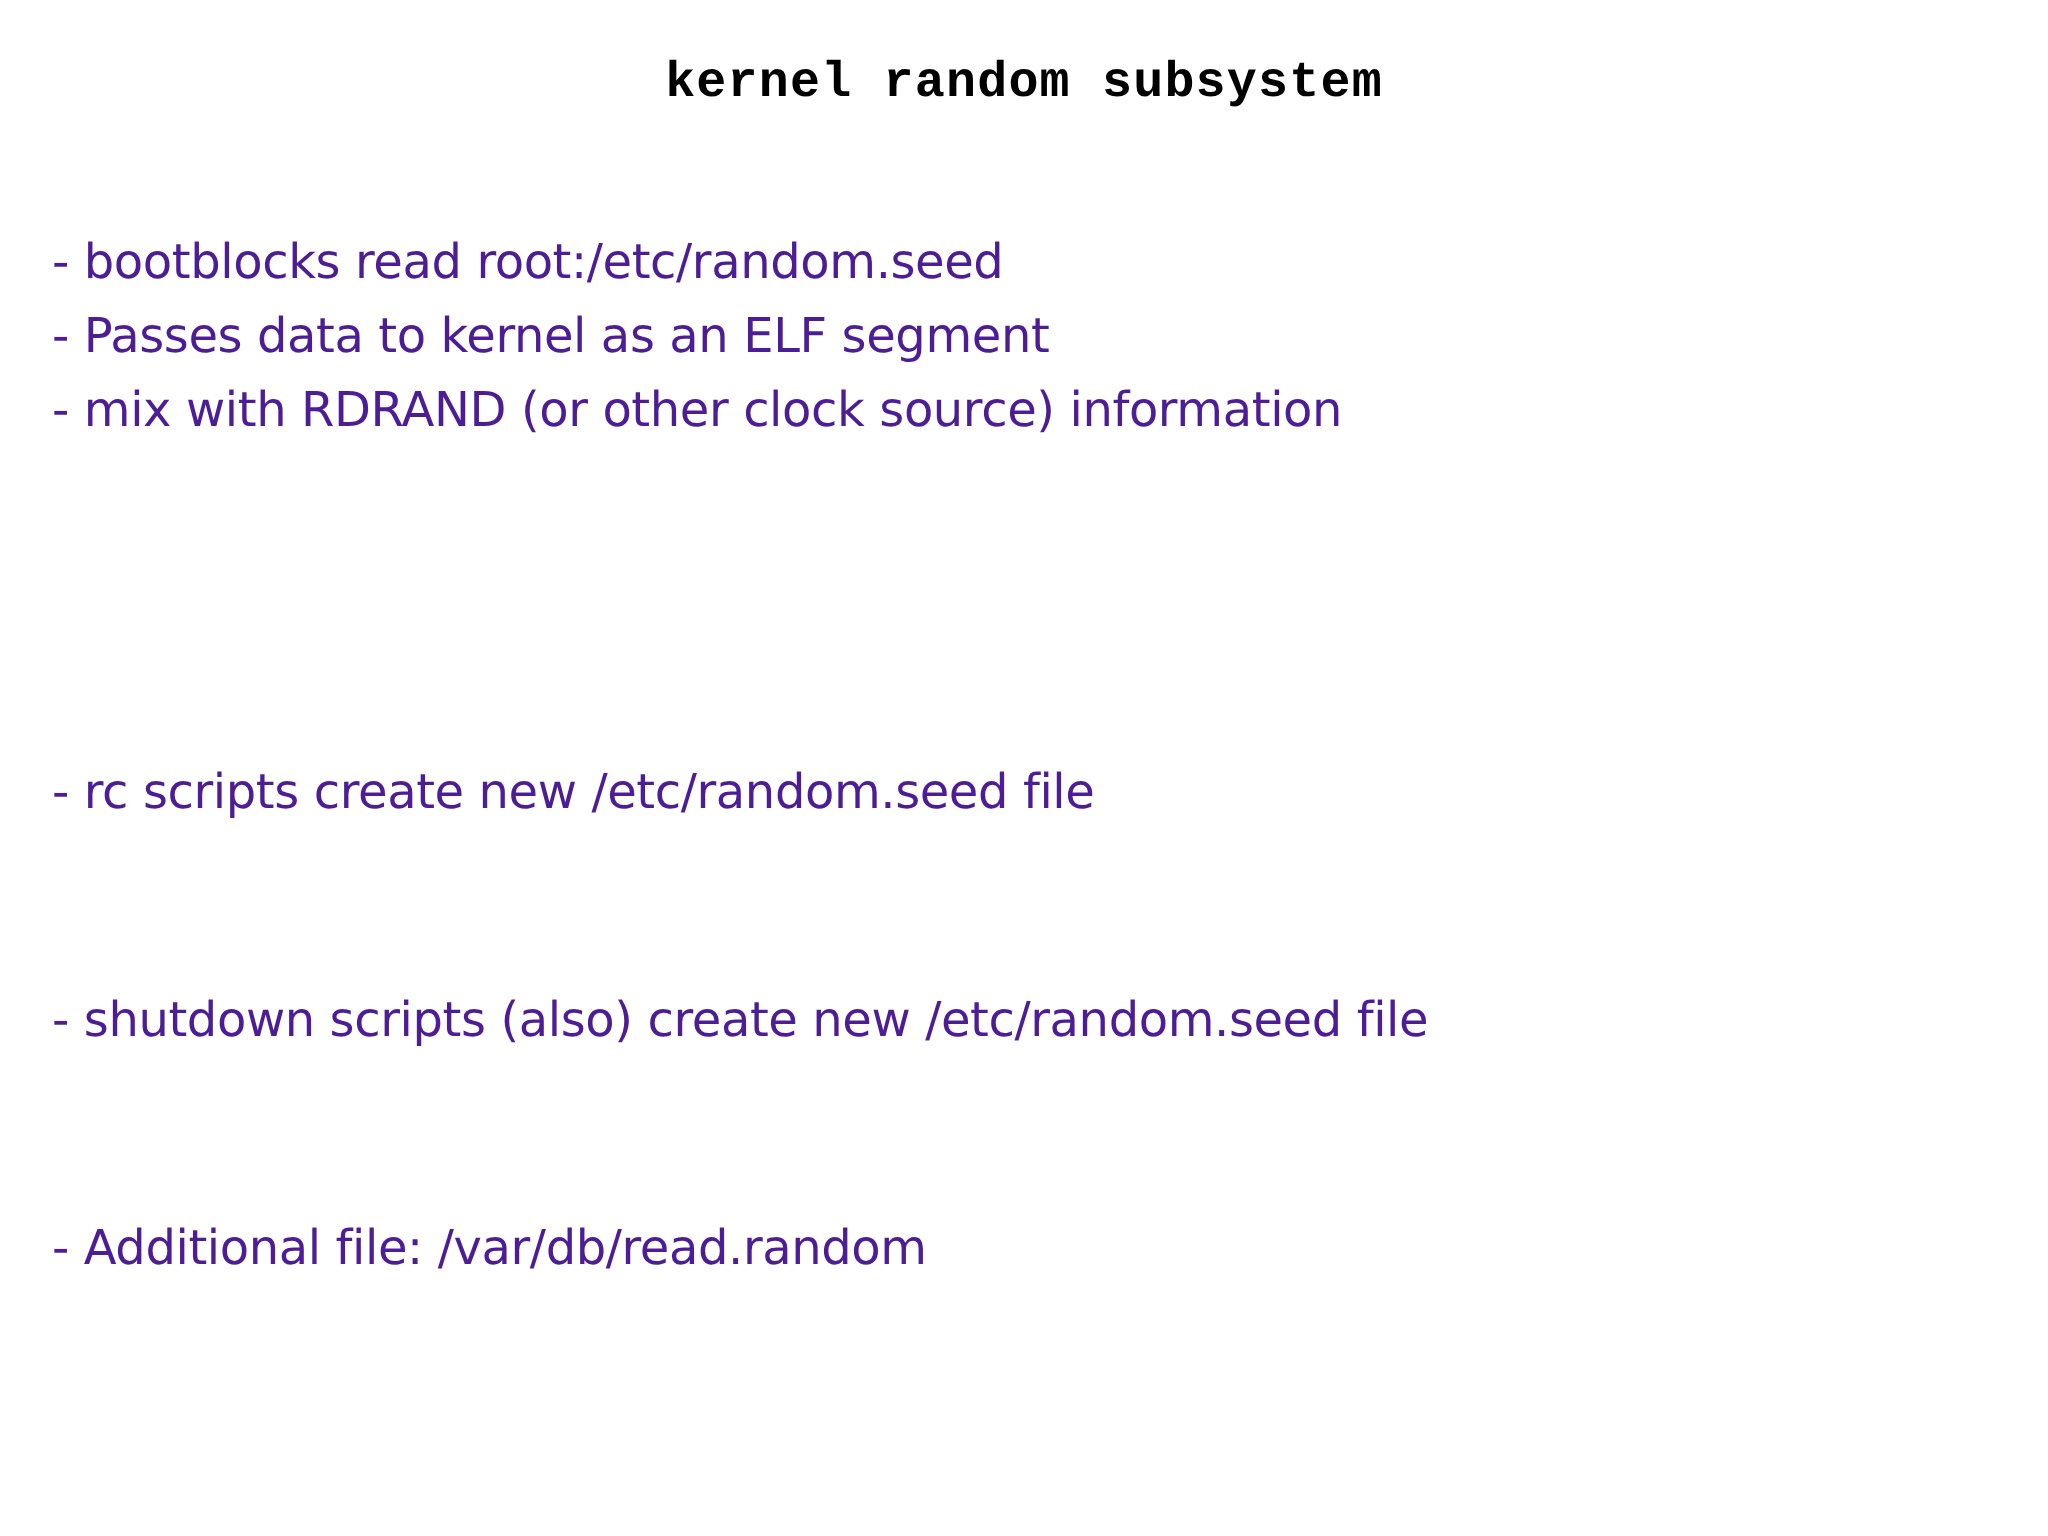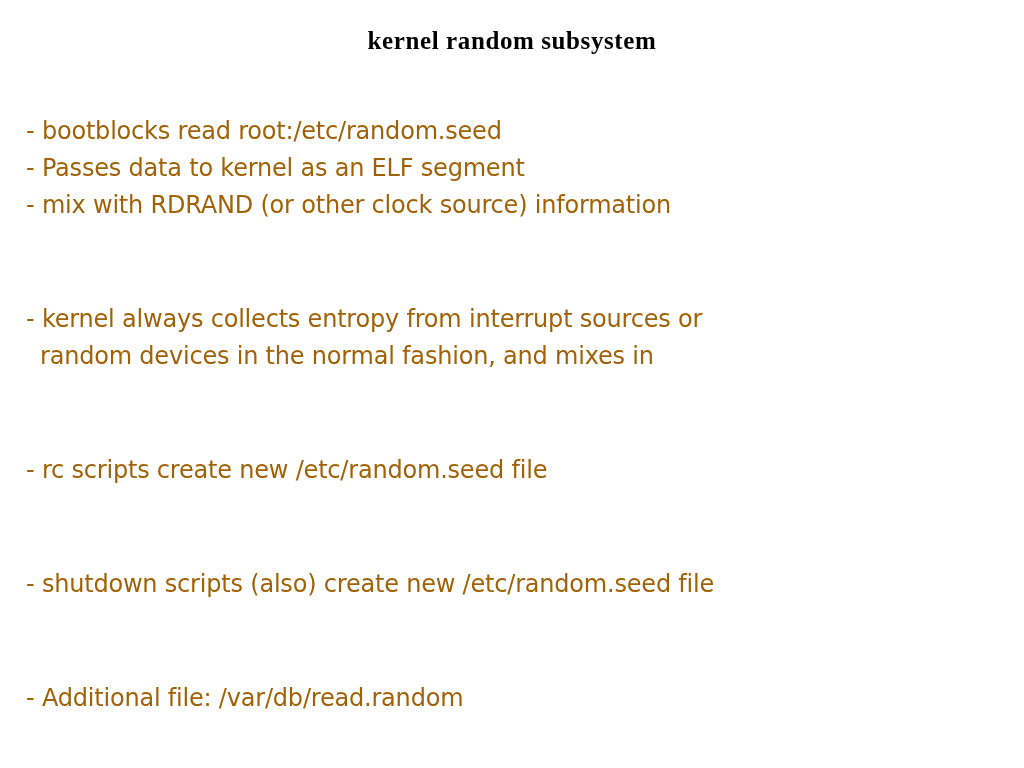--- a/index.html
+++ b/index.html
@@ -19,21 +19,21 @@
     width: 1024px;
     height: 768px;
     background: #ffffff;
   }
   .slide-title {
     position: absolute;
     top: 27px;
     left: 0;
     width: 1024px;
     text-align: center;
-    font-family: Liberation Serif, serif;
+    font-family: Liberation Mono, monospace;
     font-size: 25px;
     font-weight: bold;
     letter-spacing: 0.6px;
     color: #000000;
     white-space: nowrap;
   }
   .body-block {
     position: absolute;
     top: 113px;
     left: 26px;
@@ -41,21 +41,21 @@
   }
   .bullet-group {
     margin: 0;
     padding: 0;
   }
   .bullet-line {
     font-family: "DejaVu Sans", sans-serif;
     font-size: 24px;
     font-weight: normal;
     line-height: 37px;
-    color: #a16207;
+    color: #4c1d95;
     white-space: pre;
     letter-spacing: -0.2px;
   }
   .bullet-line.cont {
     padding-left: 14px;
   }
   .spacer-line {
     height: 37px;
     line-height: 37px;
     font-size: 24px;
@@ -75,24 +75,20 @@
 
     <div class="bullet-group">
       <div class="bullet-line">- bootblocks read root:/etc/random.seed</div>
       <div class="bullet-line">- Passes data to kernel as an ELF segment</div>
       <div class="bullet-line">- mix with RDRAND (or other clock source) information</div>
     </div>
 
     <div class="spacer-line">&nbsp;</div>
     <div class="spacer-half"></div>
 
-    <div class="bullet-group">
-      <div class="bullet-line">- kernel always collects entropy from interrupt sources or</div>
-      <div class="bullet-line cont">random devices in the normal fashion, and mixes in</div>
-    </div>
 
     <div class="spacer-line">&nbsp;</div>
     <div class="spacer-half"></div>
 
     <div class="bullet-group">
       <div class="bullet-line">- rc scripts create new /etc/random.seed file</div>
     </div>
 
     <div class="spacer-line">&nbsp;</div>
     <div class="spacer-half"></div>

